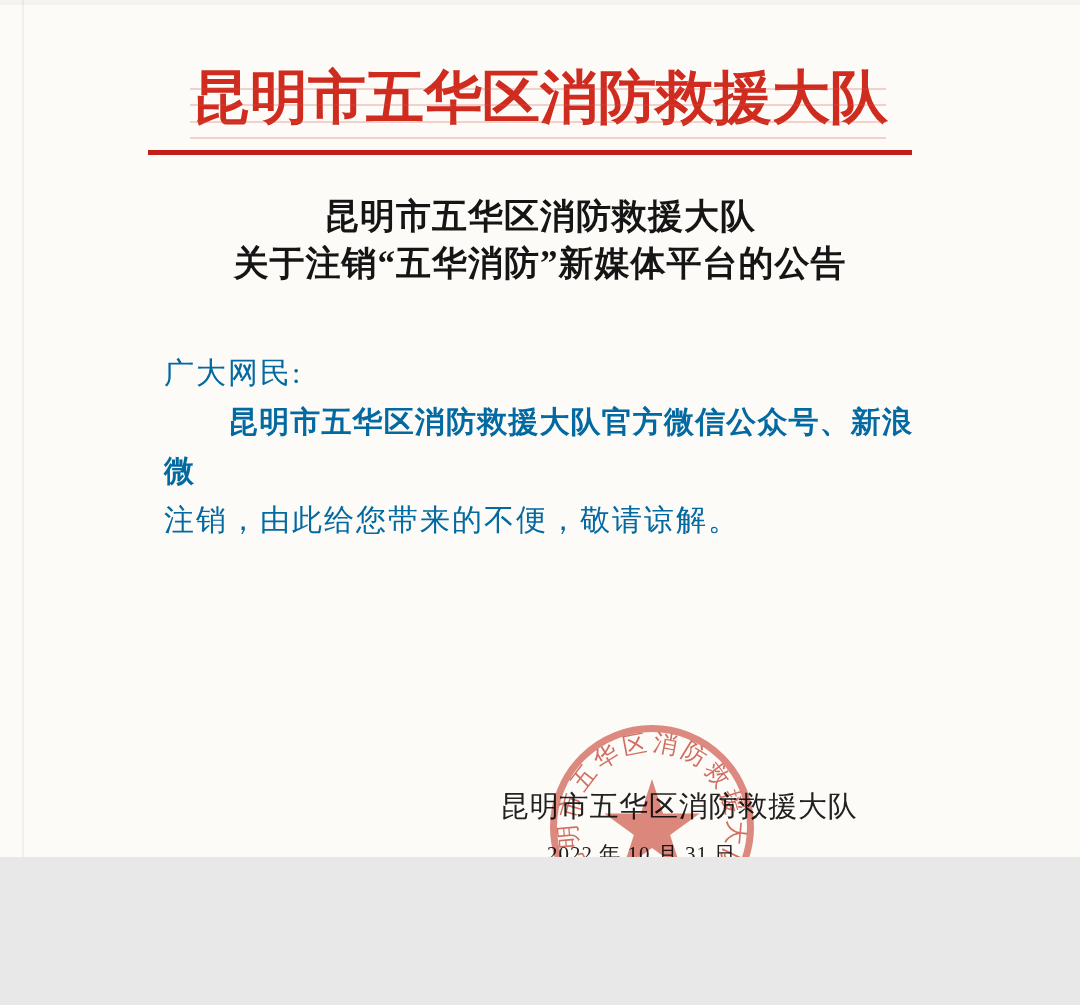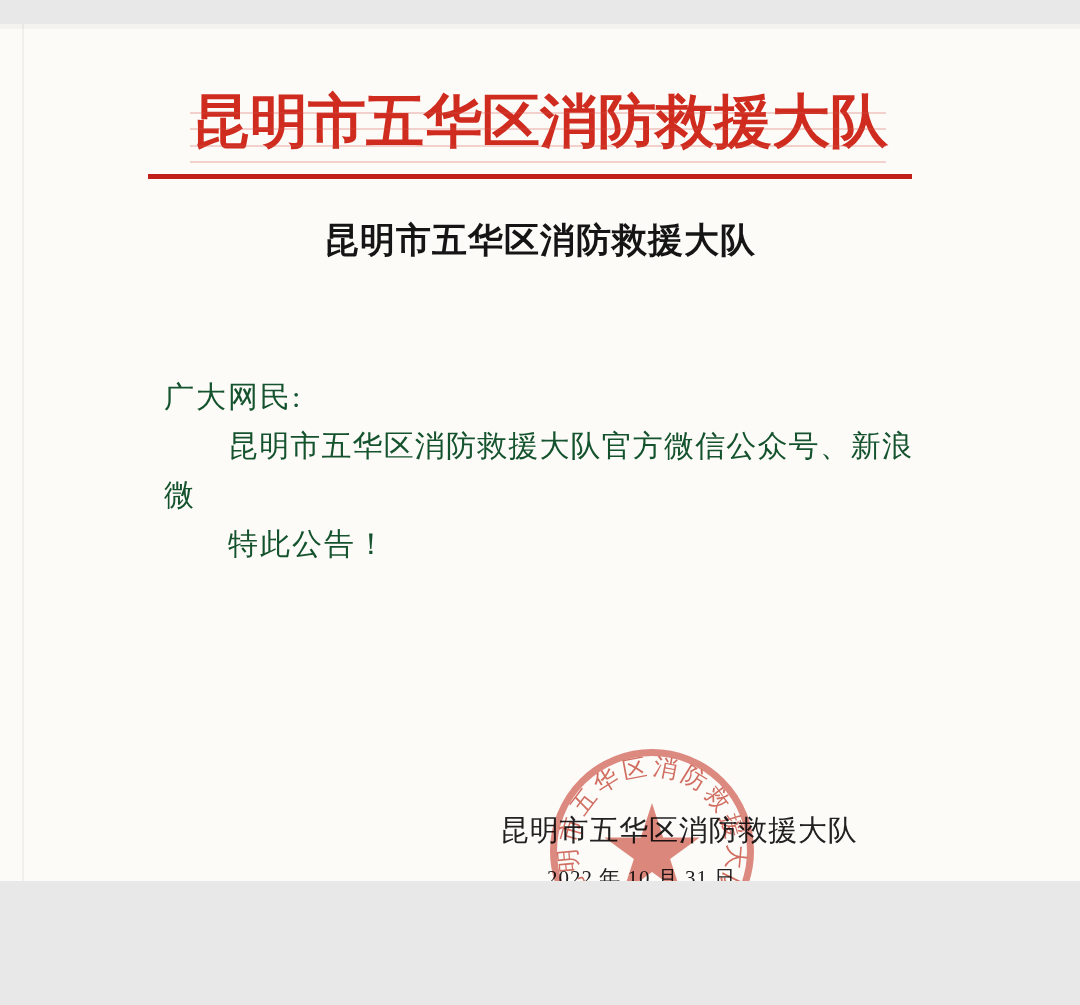--- a/index.html
+++ b/index.html
@@ -7,21 +7,20 @@
     width: 1080px; height: 1005px;
     background: #e8e8e8;
     font-family: "Liberation Serif", "DejaVu Serif", serif;
   }
   .page {
     position: relative;
     width: 1080px; height: 857px;
     background: #fcfbf8;
     overflow: hidden;
     color: #1e1e1e;
-    margin-top: 24px;
   }
   
   .edge-line {
     position: absolute; left: 22px; top: 0; width: 2px; height: 100%;
     background: rgba(0,0,0,0.045);
   }
   .top-band {
     position: absolute; left: 0; top: 0; width: 100%; height: 5px;
     background: rgba(0,0,0,0.03);
   }
@@ -63,28 +62,29 @@
     position: absolute; top: 193px; left: 0; width: 100%;
     text-align: center;
     font-size: 35px; line-height: 47px; font-weight: bold;
     color: #151515; letter-spacing: 1px;
   }
 
   
   .body-text {
     position: absolute; top: 348px; left: 164px; width: 748px;
     font-size: 30px; line-height: 49px;
-    color: #14532d;
+    color: #0369a1;
   }
   .bline { letter-spacing: 2px; white-space: nowrap; }
   .jline {
     white-space: normal;
     text-align: justify;
     text-align-last: justify;
     letter-spacing: normal;
+    font-weight: bold;
   }
   .indent { text-indent: 64px; }
 
   
   .signature {
     position: absolute; top: 787px; left: 500px;
     font-size: 29px; letter-spacing: 0.8px;
     color: #212121; white-space: nowrap; z-index: 2;
   }
   .sign-date {
@@ -120,26 +120,27 @@
 
   <div class="streak-red s1"></div>
   <div class="streak-red s2"></div>
   <div class="streak-red s3"></div>
   <div class="streak-red s4"></div>
 
   <div class="red-rule"></div>
 
   <div class="doc-title">
     <div>昆明市五华区消防救援大队</div>
+    <div>关于注销“五华消防”新媒体平台的公告</div>
   </div>
 
   <div class="body-text">
     <div class="bline">广大网民:</div>
     <div class="bline jline indent">昆明市五华区消防救援大队官方微信公众号、新浪微</div>
-    <div class="bline indent">特此公告！</div>
+    <div class="bline">注销，由此给您带来的不便，敬请谅解。</div>
   </div>
 
   <div class="signature">昆明市五华区消防救援大队</div>
 
   <div class="sign-date">2022 年 10 月 31 日</div>
 
   <svg class="seal" viewBox="0 0 212 212">
     <defs>
       <path id="sealArc" d="M 46.1 152.8 A 76 76 0 1 1 165.9 152.8" fill="none"></path>
     </defs>

